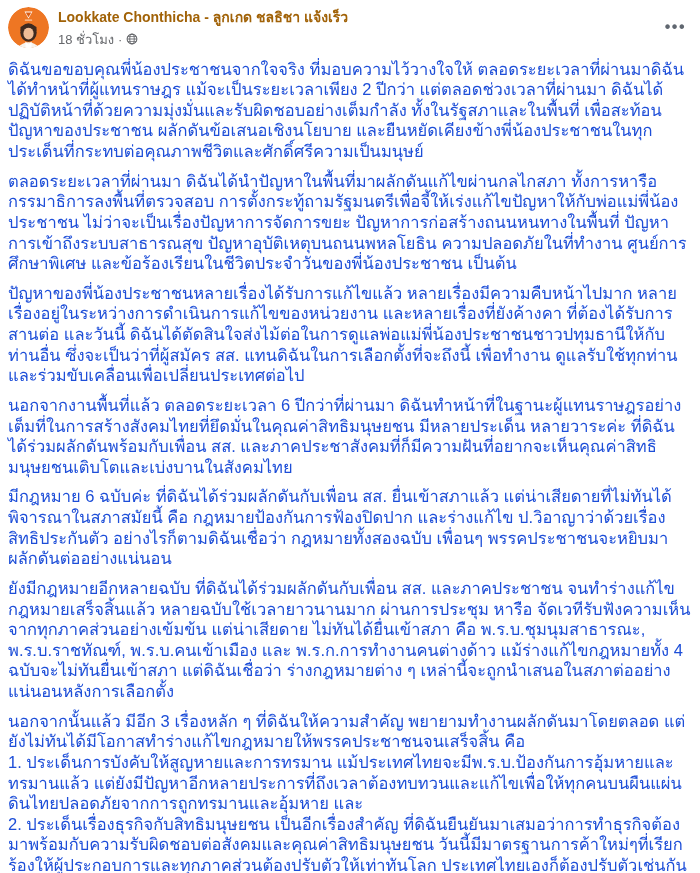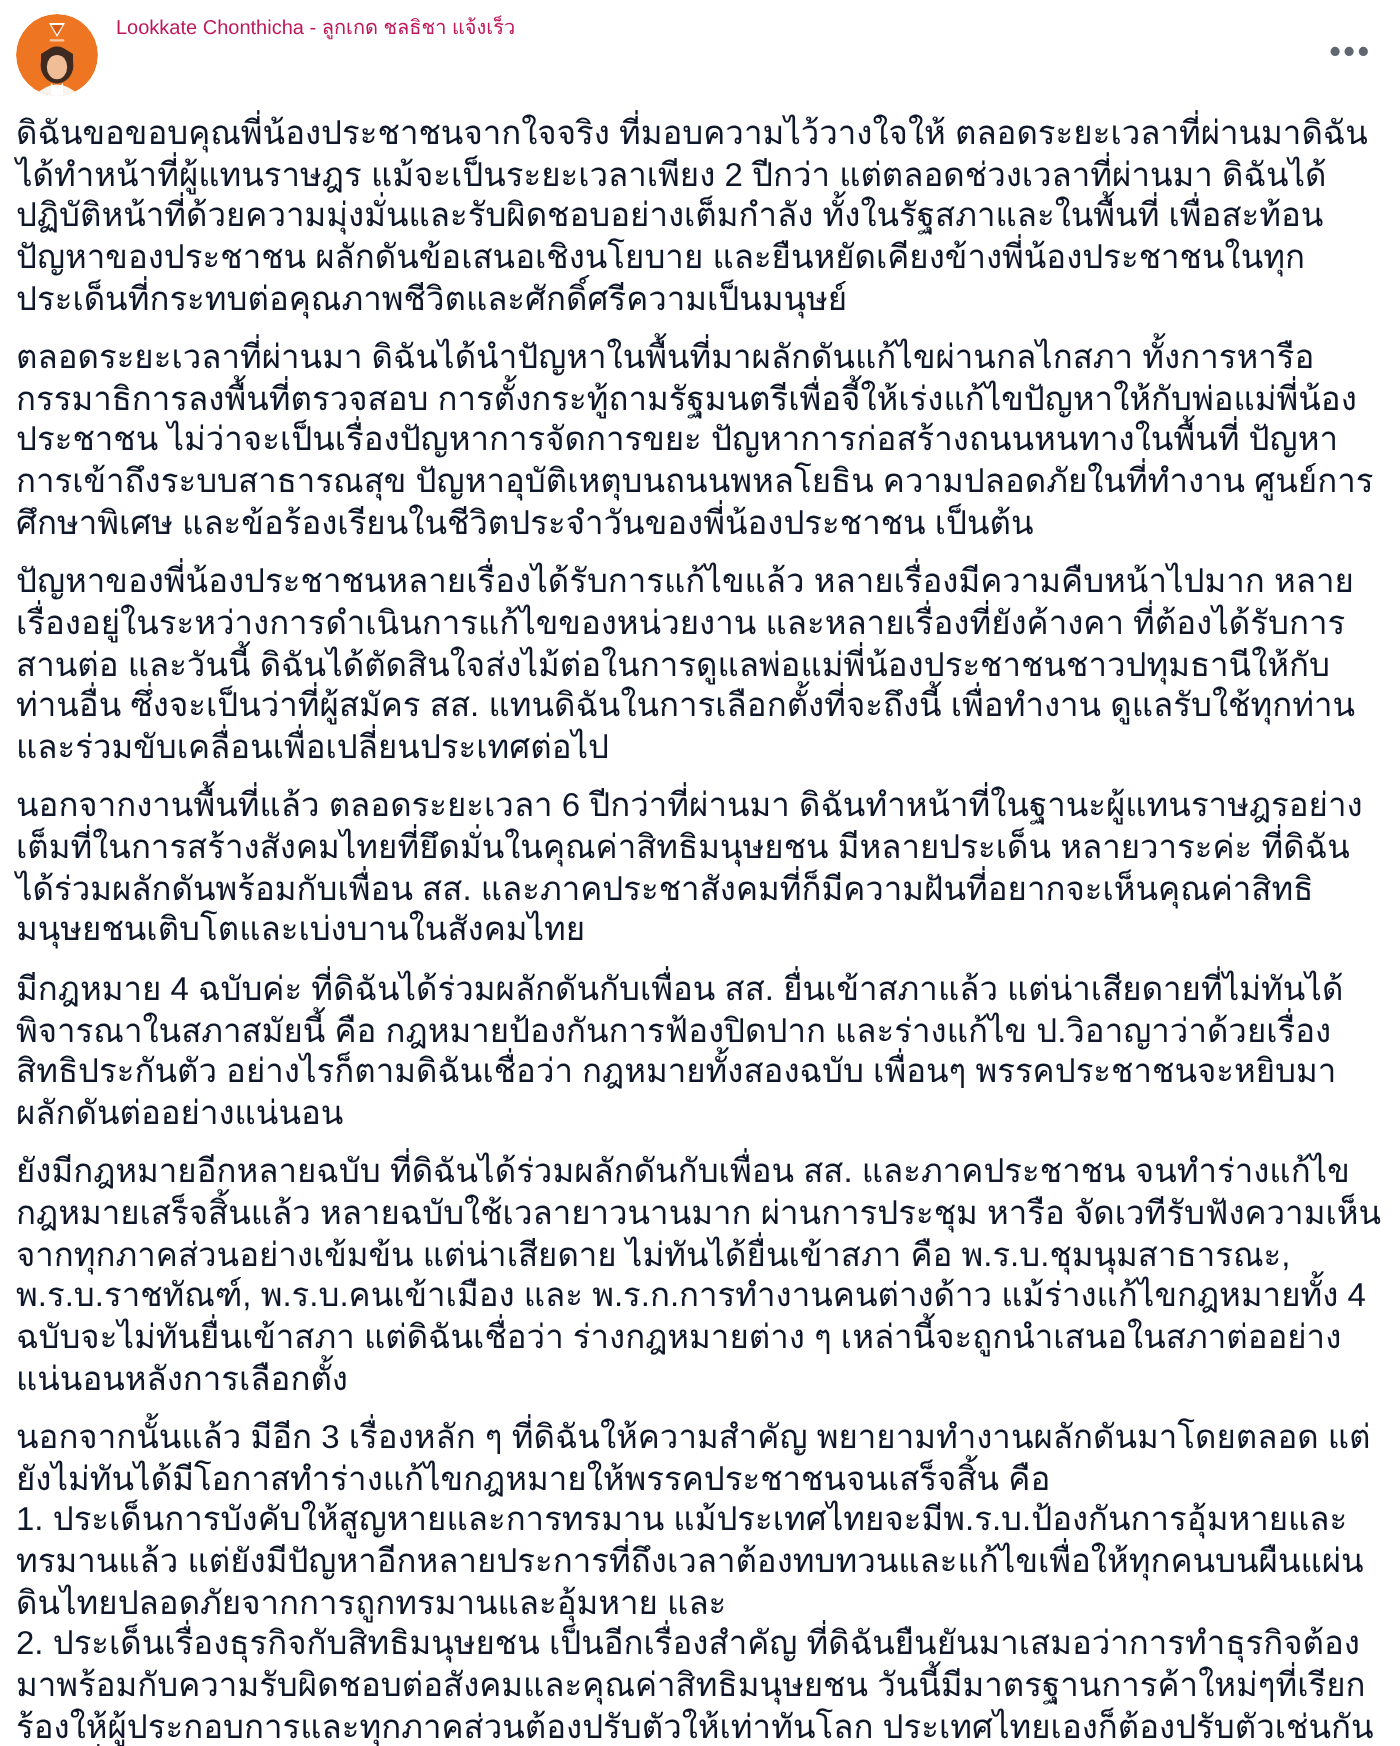--- a/index.html
+++ b/index.html
@@ -34,23 +34,23 @@
     flex: 0 0 auto;
     cursor: pointer;
   }
   .avatar-btn svg { display: block; }
   .header-texts {
     display: flex;
     flex-direction: column;
     padding-top: 2px;
   }
   .author-name {
-    font-size: 10px;
-    font-weight: 400;
-    color: #be185d;
+    font-size: 14px;
+    font-weight: 700;
+    color: #a16207;
     line-height: 1.25;
     cursor: pointer;
   }
   .meta-row {
     display: flex;
     align-items: center;
     gap: 4px;
     margin-top: 2px;
     font-size: 13px;
     color: #65676b;
@@ -75,21 +75,21 @@
     user-select: none;
   }
   
   .post-text {
     padding-top: 3px;
   }
   .post-text p {
     margin: 0 0 9px 0;
     font-size: 16.5px;
     line-height: 1.25;
-    color: #0f172a;
+    color: #1d4ed8;
     white-space: pre-line;
     text-align: left;
   }
 </style>
 </head>
 <body>
 
 <div class="post">
 
   <div class="post-header">
@@ -109,32 +109,45 @@
           <ellipse cx="20.5" cy="26.5" rx="5.1" ry="6.1" fill="#f0bd96"></ellipse>
           <path d="M12.5 24 Q20.5 17 28.5 24 L28.5 20 Q20.5 14 12.5 20 Z" fill="#3e2a20"></path>
           <path d="M9 41 Q20.5 29.5 32 41 Z" fill="#f7f4ef"></path>
           <path d="M17.5 34.5 L20.5 37.5 L23.5 34.5 L23.5 41 L17.5 41 Z" fill="#ffffff"></path>
         </g>
       </svg>
     </div>
 
     <div class="header-texts">
       <div class="author-name">Lookkate Chonthicha - ลูกเกด ชลธิชา แจ้งเร็ว</div>
+      <div class="meta-row">
+        <span>18 ชั่วโมง</span>
+        <span class="dot-sep">·</span>
+        <span class="globe">
+          <svg width="12" height="12" viewBox="0 0 16 16" fill="none">
+            <circle cx="8" cy="8" r="6.5" stroke="#65676b" stroke-width="1.4"></circle>
+            <ellipse cx="8" cy="8" rx="3" ry="6.5" stroke="#65676b" stroke-width="1.2"></ellipse>
+            <line x1="1.5" y1="8" x2="14.5" y2="8" stroke="#65676b" stroke-width="1.2"></line>
+            <line x1="2.2" y1="4.7" x2="13.8" y2="4.7" stroke="#65676b" stroke-width="1"></line>
+            <line x1="2.2" y1="11.3" x2="13.8" y2="11.3" stroke="#65676b" stroke-width="1"></line>
+          </svg>
+        </span>
+      </div>
     </div>
 
     <div class="menu-button">•••</div>
   </div>
 
   <div class="post-text">
 
   <p>ดิฉันขอขอบคุณพี่น้องประชาชนจากใจจริง ที่มอบความไว้วางใจให้ ตลอดระยะเวลาที่ผ่านมาดิฉันได้ทำหน้าที่ผู้แทนราษฎร แม้จะเป็นระยะเวลาเพียง 2 ปีกว่า แต่ตลอดช่วงเวลาที่ผ่านมา ดิฉันได้ปฏิบัติหน้าที่ด้วยความมุ่งมั่นและรับผิดชอบอย่างเต็มกำลัง ทั้งในรัฐสภาและในพื้นที่ เพื่อสะท้อนปัญหาของประชาชน ผลักดันข้อเสนอเชิงนโยบาย และยืนหยัดเคียงข้างพี่น้องประชาชนในทุกประเด็นที่กระทบต่อคุณภาพชีวิตและศักดิ์ศรีความเป็นมนุษย์</p>
       <p>ตลอดระยะเวลาที่ผ่านมา ดิฉันได้นำปัญหาในพื้นที่มาผลักดันแก้ไขผ่านกลไกสภา ทั้งการหารือ กรรมาธิการลงพื้นที่ตรวจสอบ การตั้งกระทู้ถามรัฐมนตรีเพื่อจี้ให้เร่งแก้ไขปัญหาให้กับพ่อแม่พี่น้องประชาชน ไม่ว่าจะเป็นเรื่องปัญหาการจัดการขยะ ปัญหาการก่อสร้างถนนหนทางในพื้นที่ ปัญหาการเข้าถึงระบบสาธารณสุข ปัญหาอุบัติเหตุบนถนนพหลโยธิน ความปลอดภัยในที่ทำงาน ศูนย์การศึกษาพิเศษ และข้อร้องเรียนในชีวิตประจำวันของพี่น้องประชาชน เป็นต้น</p>
       <p>ปัญหาของพี่น้องประชาชนหลายเรื่องได้รับการแก้ไขแล้ว หลายเรื่องมีความคืบหน้าไปมาก หลายเรื่องอยู่ในระหว่างการดำเนินการแก้ไขของหน่วยงาน และหลายเรื่องที่ยังค้างคา ที่ต้องได้รับการสานต่อ และวันนี้ ดิฉันได้ตัดสินใจส่งไม้ต่อในการดูแลพ่อแม่พี่น้องประชาชนชาวปทุมธานีให้กับท่านอื่น ซึ่งจะเป็นว่าที่ผู้สมัคร สส. แทนดิฉันในการเลือกตั้งที่จะถึงนี้ เพื่อทำงาน ดูแลรับใช้ทุกท่าน และร่วมขับเคลื่อนเพื่อเปลี่ยนประเทศต่อไป</p>
       <p>นอกจากงานพื้นที่แล้ว ตลอดระยะเวลา 6 ปีกว่าที่ผ่านมา ดิฉันทำหน้าที่ในฐานะผู้แทนราษฎรอย่างเต็มที่ในการสร้างสังคมไทยที่ยึดมั่นในคุณค่าสิทธิมนุษยชน มีหลายประเด็น หลายวาระค่ะ ที่ดิฉันได้ร่วมผลักดันพร้อมกับเพื่อน สส. และภาคประชาสังคมที่ก็มีความฝันที่อยากจะเห็นคุณค่าสิทธิมนุษยชนเติบโตและเบ่งบานในสังคมไทย</p>
-      <p>มีกฎหมาย 4 ฉบับค่ะ ที่ดิฉันได้ร่วมผลักดันกับเพื่อน สส. ยื่นเข้าสภาแล้ว แต่น่าเสียดายที่ไม่ทันได้พิจารณาในสภาสมัยนี้ คือ กฎหมายป้องกันการฟ้องปิดปาก และร่างแก้ไข ป.วิอาญาว่าด้วยเรื่องสิทธิประกันตัว อย่างไรก็ตามดิฉันเชื่อว่า กฎหมายทั้งสองฉบับ เพื่อนๆ พรรคประชาชนจะหยิบมาผลักดันต่ออย่างแน่นอน</p>
+      <p>มีกฎหมาย 6 ฉบับค่ะ ที่ดิฉันได้ร่วมผลักดันกับเพื่อน สส. ยื่นเข้าสภาแล้ว แต่น่าเสียดายที่ไม่ทันได้พิจารณาในสภาสมัยนี้ คือ กฎหมายป้องกันการฟ้องปิดปาก และร่างแก้ไข ป.วิอาญาว่าด้วยเรื่องสิทธิประกันตัว อย่างไรก็ตามดิฉันเชื่อว่า กฎหมายทั้งสองฉบับ เพื่อนๆ พรรคประชาชนจะหยิบมาผลักดันต่ออย่างแน่นอน</p>
       <p>ยังมีกฎหมายอีกหลายฉบับ ที่ดิฉันได้ร่วมผลักดันกับเพื่อน สส. และภาคประชาชน จนทำร่างแก้ไขกฎหมายเสร็จสิ้นแล้ว หลายฉบับใช้เวลายาวนานมาก ผ่านการประชุม หารือ จัดเวทีรับฟังความเห็นจากทุกภาคส่วนอย่างเข้มข้น แต่น่าเสียดาย ไม่ทันได้ยื่นเข้าสภา คือ พ.ร.บ.ชุมนุมสาธารณะ, พ.ร.บ.ราชทัณฑ์, พ.ร.บ.คนเข้าเมือง และ พ.ร.ก.การทำงานคนต่างด้าว แม้ร่างแก้ไขกฎหมายทั้ง 4 ฉบับจะไม่ทันยื่นเข้าสภา แต่ดิฉันเชื่อว่า ร่างกฎหมายต่าง ๆ เหล่านี้จะถูกนำเสนอในสภาต่ออย่างแน่นอนหลังการเลือกตั้ง</p>
       <p>นอกจากนั้นแล้ว มีอีก 3 เรื่องหลัก ๆ ที่ดิฉันให้ความสำคัญ พยายามทำงานผลักดันมาโดยตลอด แต่ยังไม่ทันได้มีโอกาสทำร่างแก้ไขกฎหมายให้พรรคประชาชนจนเสร็จสิ้น คือ
  1. ประเด็นการบังคับให้สูญหายและการทรมาน แม้ประเทศไทยจะมีพ.ร.บ.ป้องกันการอุ้มหายและทรมานแล้ว แต่ยังมีปัญหาอีกหลายประการที่ถึงเวลาต้องทบทวนและแก้ไขเพื่อให้ทุกคนบนผืนแผ่นดินไทยปลอดภัยจากการถูกทรมานและอุ้มหาย และ
 2. ประเด็นเรื่องธุรกิจกับสิทธิมนุษยชน เป็นอีกเรื่องสำคัญ ที่ดิฉันยืนยันมาเสมอว่าการทำธุรกิจต้องมาพร้อมกับความรับผิดชอบต่อสังคมและคุณค่าสิทธิมนุษยชน วันนี้มีมาตรฐานการค้าใหม่ๆที่เรียกร้องให้ผู้ประกอบการและทุกภาคส่วนต้องปรับตัวให้เท่าทันโลก ประเทศไทยเองก็ต้องปรับตัวเช่นกัน และเรื่องสุดท้าย
  3. ดิฉันอยากเห็นบทบาทของผู้แทนราษฎรไทยในการทำงานสร้างภาพลักษณ์ที่ดีของไทยในด้านสิทธิมนุษยชนบนเวทีโลกมากขึ้น เพราะไม่มีประเทศไหนที่จะสู้และผลักดันเรื่องเหล่านี้ได้เพียงลำพัง</p>
     </div>
 
 </div>
 
 </body></html>

